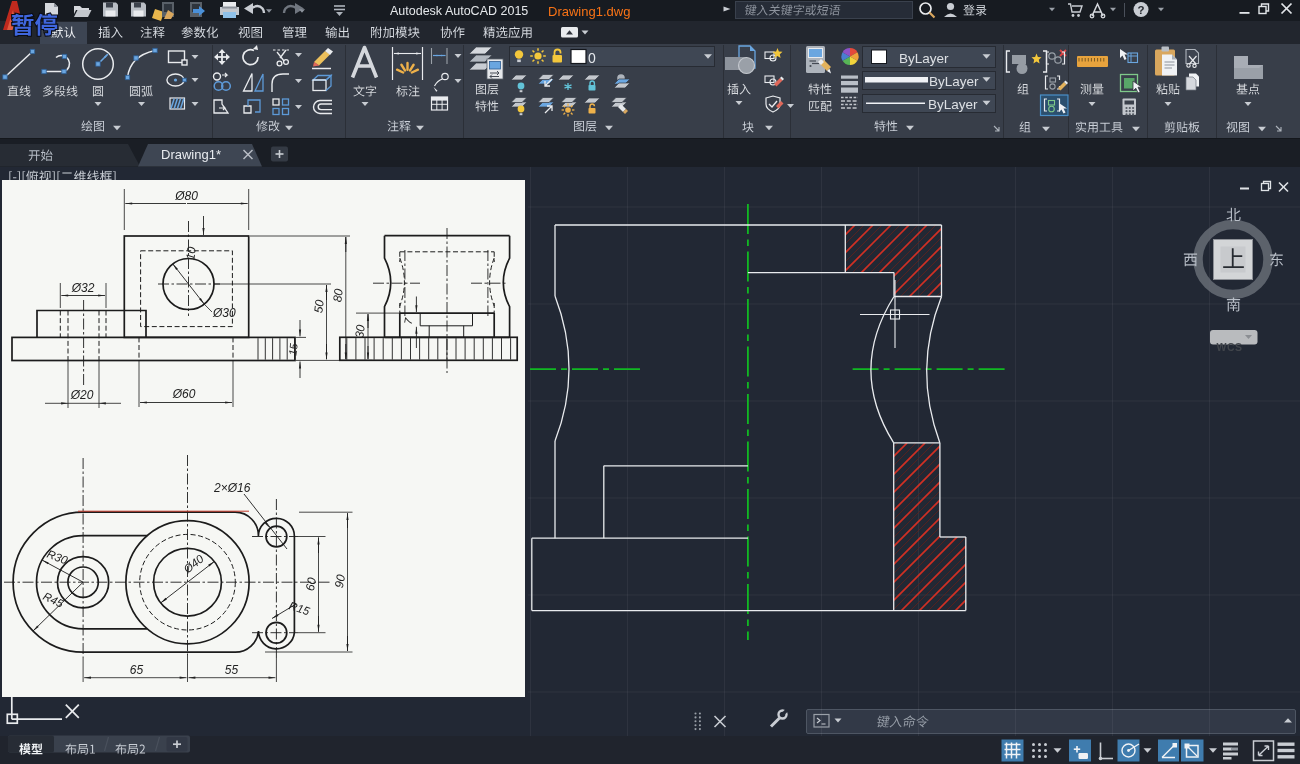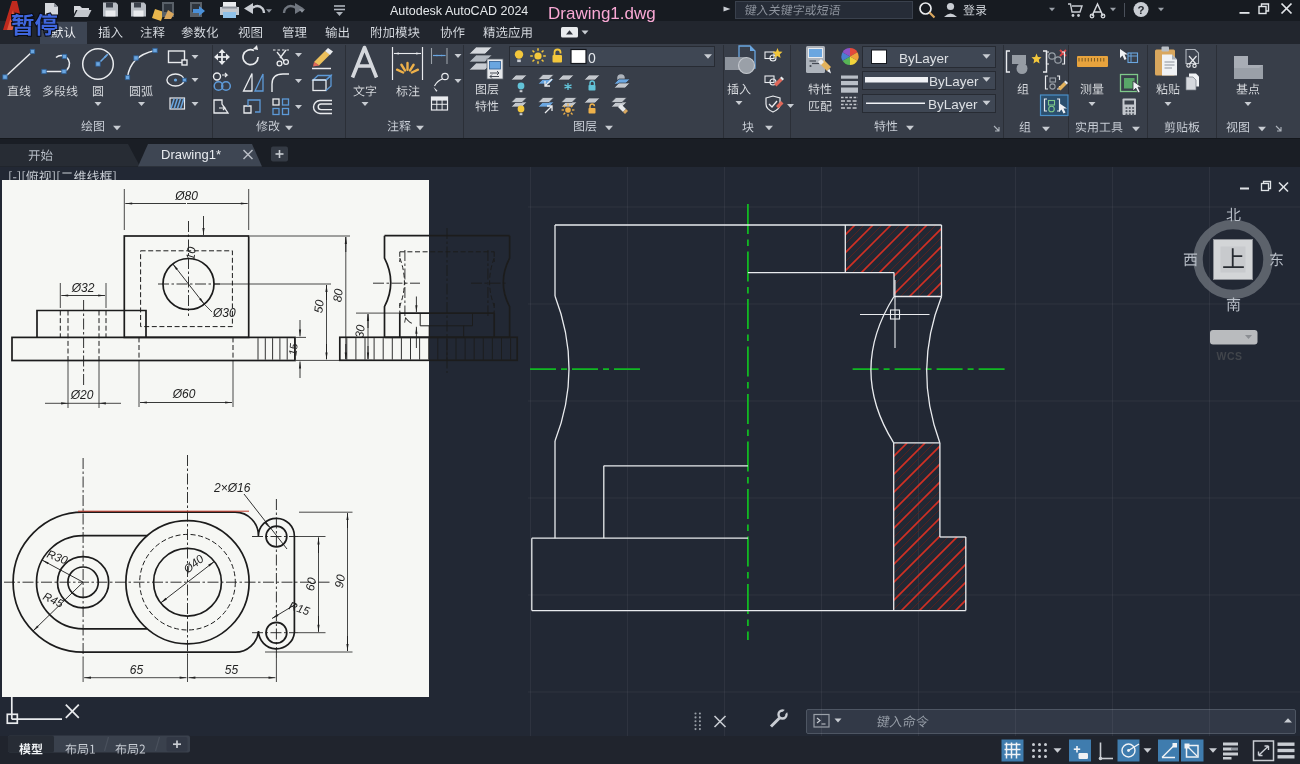--- a/index.html
+++ b/index.html
@@ -41,21 +41,21 @@
         <use href="#g89c6" x="236"></use>
         <use href="#g5d" x="336"></use>
         <use href="#g5b" x="370"></use>
         <use href="#g4e8c" x="404"></use>
         <use href="#g7ef4" x="504"></use>
         <use href="#g7ebf" x="604"></use>
         <use href="#g6846" x="704"></use>
         <use href="#g5d" x="804"></use>
       </g>
     </svg>
-<div class="abs" style="left:2px;top:180px;width:427px;height:517px;background:#f6f7f4">
+<div class="abs" style="left:2px;top:180px;width:523px;height:517px;background:#f6f7f4">
       <svg width="523" height="517" viewBox="2 180 523 517" style="position:absolute;left:0;top:0">
         <rect x="124.3" y="236" width="124.4" height="101.4" fill="none" stroke="#1c1c1c" stroke-width="1.7"></rect>
         <rect x="140.6" y="250.8" width="91.8" height="75.8" fill="none" stroke="#1c1c1c" stroke-width="1" stroke-dasharray="5,2.6"></rect>
         <circle cx="188.5" cy="284" r="25.5" fill="none" stroke="#1c1c1c" stroke-width="1.7"></circle>
         <line x1="188.5" y1="221" x2="188.5" y2="316" stroke="#1c1c1c" stroke-width="0.9" stroke-linecap="butt" stroke-dasharray="11,2.5,2.5,2.5"></line>
         <line x1="158" y1="284" x2="220" y2="284" stroke="#1c1c1c" stroke-width="0.9" stroke-linecap="butt" stroke-dasharray="11,2.5,2.5,2.5"></line>
         <path d="M37,337.4 V310.5 H146 V337.4" fill="none" stroke="#1c1c1c" stroke-width="1.7" stroke-linecap="butt" stroke-linejoin="miter"></path>
         <rect x="12" y="337.4" width="283" height="23.1" fill="none" stroke="#1c1c1c" stroke-width="1.7"></rect>
         <line x1="60.3" y1="310.5" x2="60.3" y2="337.4" stroke="#1c1c1c" stroke-width="1" stroke-linecap="butt" stroke-dasharray="5,2.6"></line>
         <line x1="106" y1="310.5" x2="106" y2="337.4" stroke="#1c1c1c" stroke-width="1" stroke-linecap="butt" stroke-dasharray="5,2.6"></line>
@@ -774,22 +774,22 @@
       <rect x="1223" y="747.5" width="8.5" height="3" fill="#c9cdd3"></rect>
       <rect x="1223" y="752.5" width="15" height="3" fill="#c9cdd3"></rect>
       <rect x="1231" y="747.5" width="7" height="3" fill="#8d939c"></rect>
       <rect x="1223" y="757" width="8.5" height="2.5" fill="#c9cdd3"></rect>
       <rect x="1253.5" y="741" width="20" height="19.5" fill="none" stroke="#c9cdd3" stroke-width="1.5"></rect>
       <path d="M1258.5,755.5 l10,-9.5 m-10,9.5 h4 m-4,0 v-4 m10,-5.5 h-4 m4,0 v4" fill="none" stroke="#c9cdd3" stroke-width="1.4" stroke-linecap="butt" stroke-linejoin="miter"></path>
       <rect x="1277.5" y="742.5" width="17" height="3.4" fill="#c9cdd3"></rect>
       <rect x="1277.5" y="748.8" width="17" height="3.4" fill="#c9cdd3"></rect>
       <rect x="1277.5" y="755.1" width="17" height="3.4" fill="#c9cdd3"></rect>
     </svg>
-<div class="lat" style="left:390px;top:4px;font-size:12.5px;color:#e4e7ea">Autodesk AutoCAD 2024</div>
-    <div class="lat" style="left:548px;top:4px;font-size:17px;color:#f9a8d4">Drawing1.dwg</div>
+<div class="lat" style="left:390px;top:4px;font-size:12.5px;color:#e4e7ea">Autodesk AutoCAD 2015</div>
+    <div class="lat" style="left:548px;top:4px;font-size:13px;color:#f97316">Drawing1.dwg</div>
     <div class="abs" style="left:735px;top:1px;width:178px;height:18px;background:#262c37;border:1px solid #3a414d"></div>
     <svg class="ct" style="left:744px;top:4.4399999999999995px" width="96.0" height="12.0" viewBox="0 -88 800.0 100">
       <g fill="#8d939d" transform="skewX(-8)">
         <use href="#g952e" x="0"></use>
         <use href="#g5165" x="100"></use>
         <use href="#g5173" x="200"></use>
         <use href="#g952e" x="300"></use>
         <use href="#g5b57" x="400"></use>
         <use href="#g6216" x="500"></use>
         <use href="#g77ed" x="600"></use>
@@ -865,21 +865,21 @@
         <use href="#g9009" x="100"></use>
         <use href="#g5e94" x="200"></use>
         <use href="#g7528" x="300"></use>
       </g>
     </svg>
 <div class="lat" style="left:588px;top:50px;font-size:14px;color:#e6e9ed">0</div>
     <div class="lat" style="left:899px;top:51px;font-size:13.5px;color:#dde0e4">ByLayer</div>
     <div class="lat" style="left:929px;top:73.5px;font-size:13.5px;color:#dde0e4">ByLayer</div>
     <div class="lat" style="left:928px;top:96.5px;font-size:13.5px;color:#dde0e4">ByLayer</div>
     <div class="lat" style="left:161px;top:147px;font-size:13px;color:#e8ebef">Drawing1*</div>
-    <div class="lat" style="left:1216.5px;top:350px;font-size:10.5px;font-weight:bold;color:#41454b;letter-spacing:.5px">WCS</div>
+    <div class="lat" style="left:1216.5px;top:341px;font-size:10.5px;font-weight:bold;color:#41454b;letter-spacing:.5px">WCS</div>
 <svg class="ct" style="left:7.0px;top:85.44px" width="24.0" height="12.0" viewBox="0 -88 200.0 100">
       <g fill="#d9dce0">
         <use href="#g76f4" x="0"></use>
         <use href="#g7ebf" x="100"></use>
       </g>
     </svg>
     <svg class="ct" style="left:41.5px;top:85.44px" width="36.0" height="12.0" viewBox="0 -88 300.0 100">
       <g fill="#d9dce0">
         <use href="#g591a" x="0"></use>
         <use href="#g6bb5" x="100"></use>

